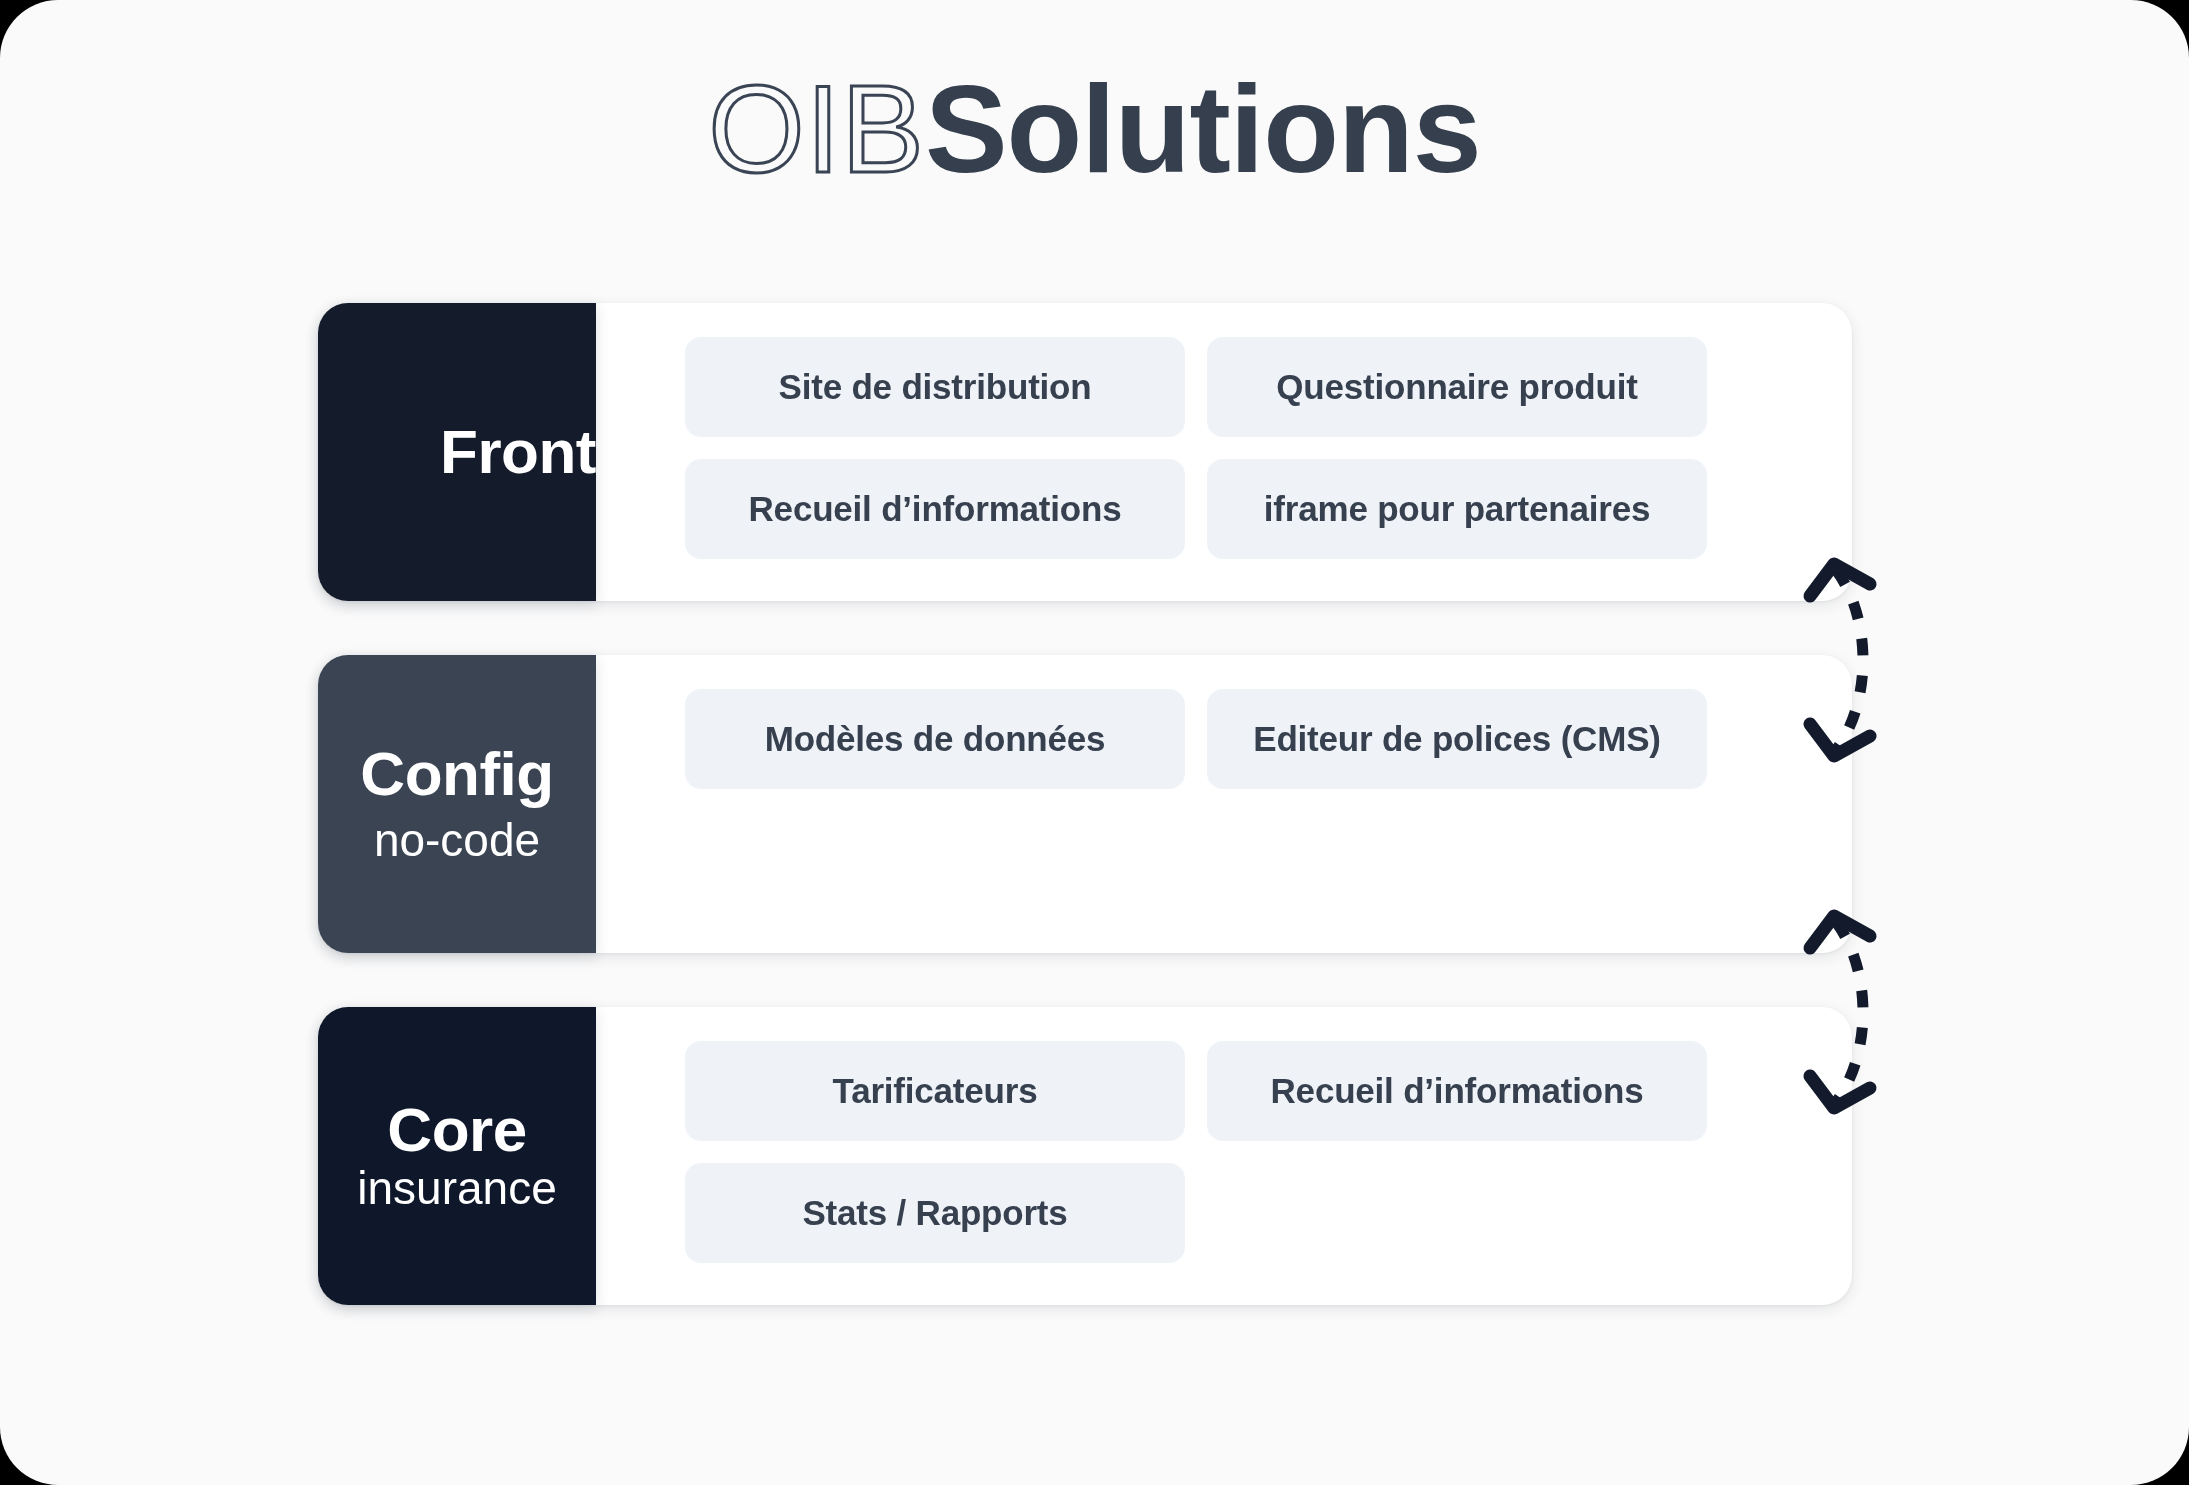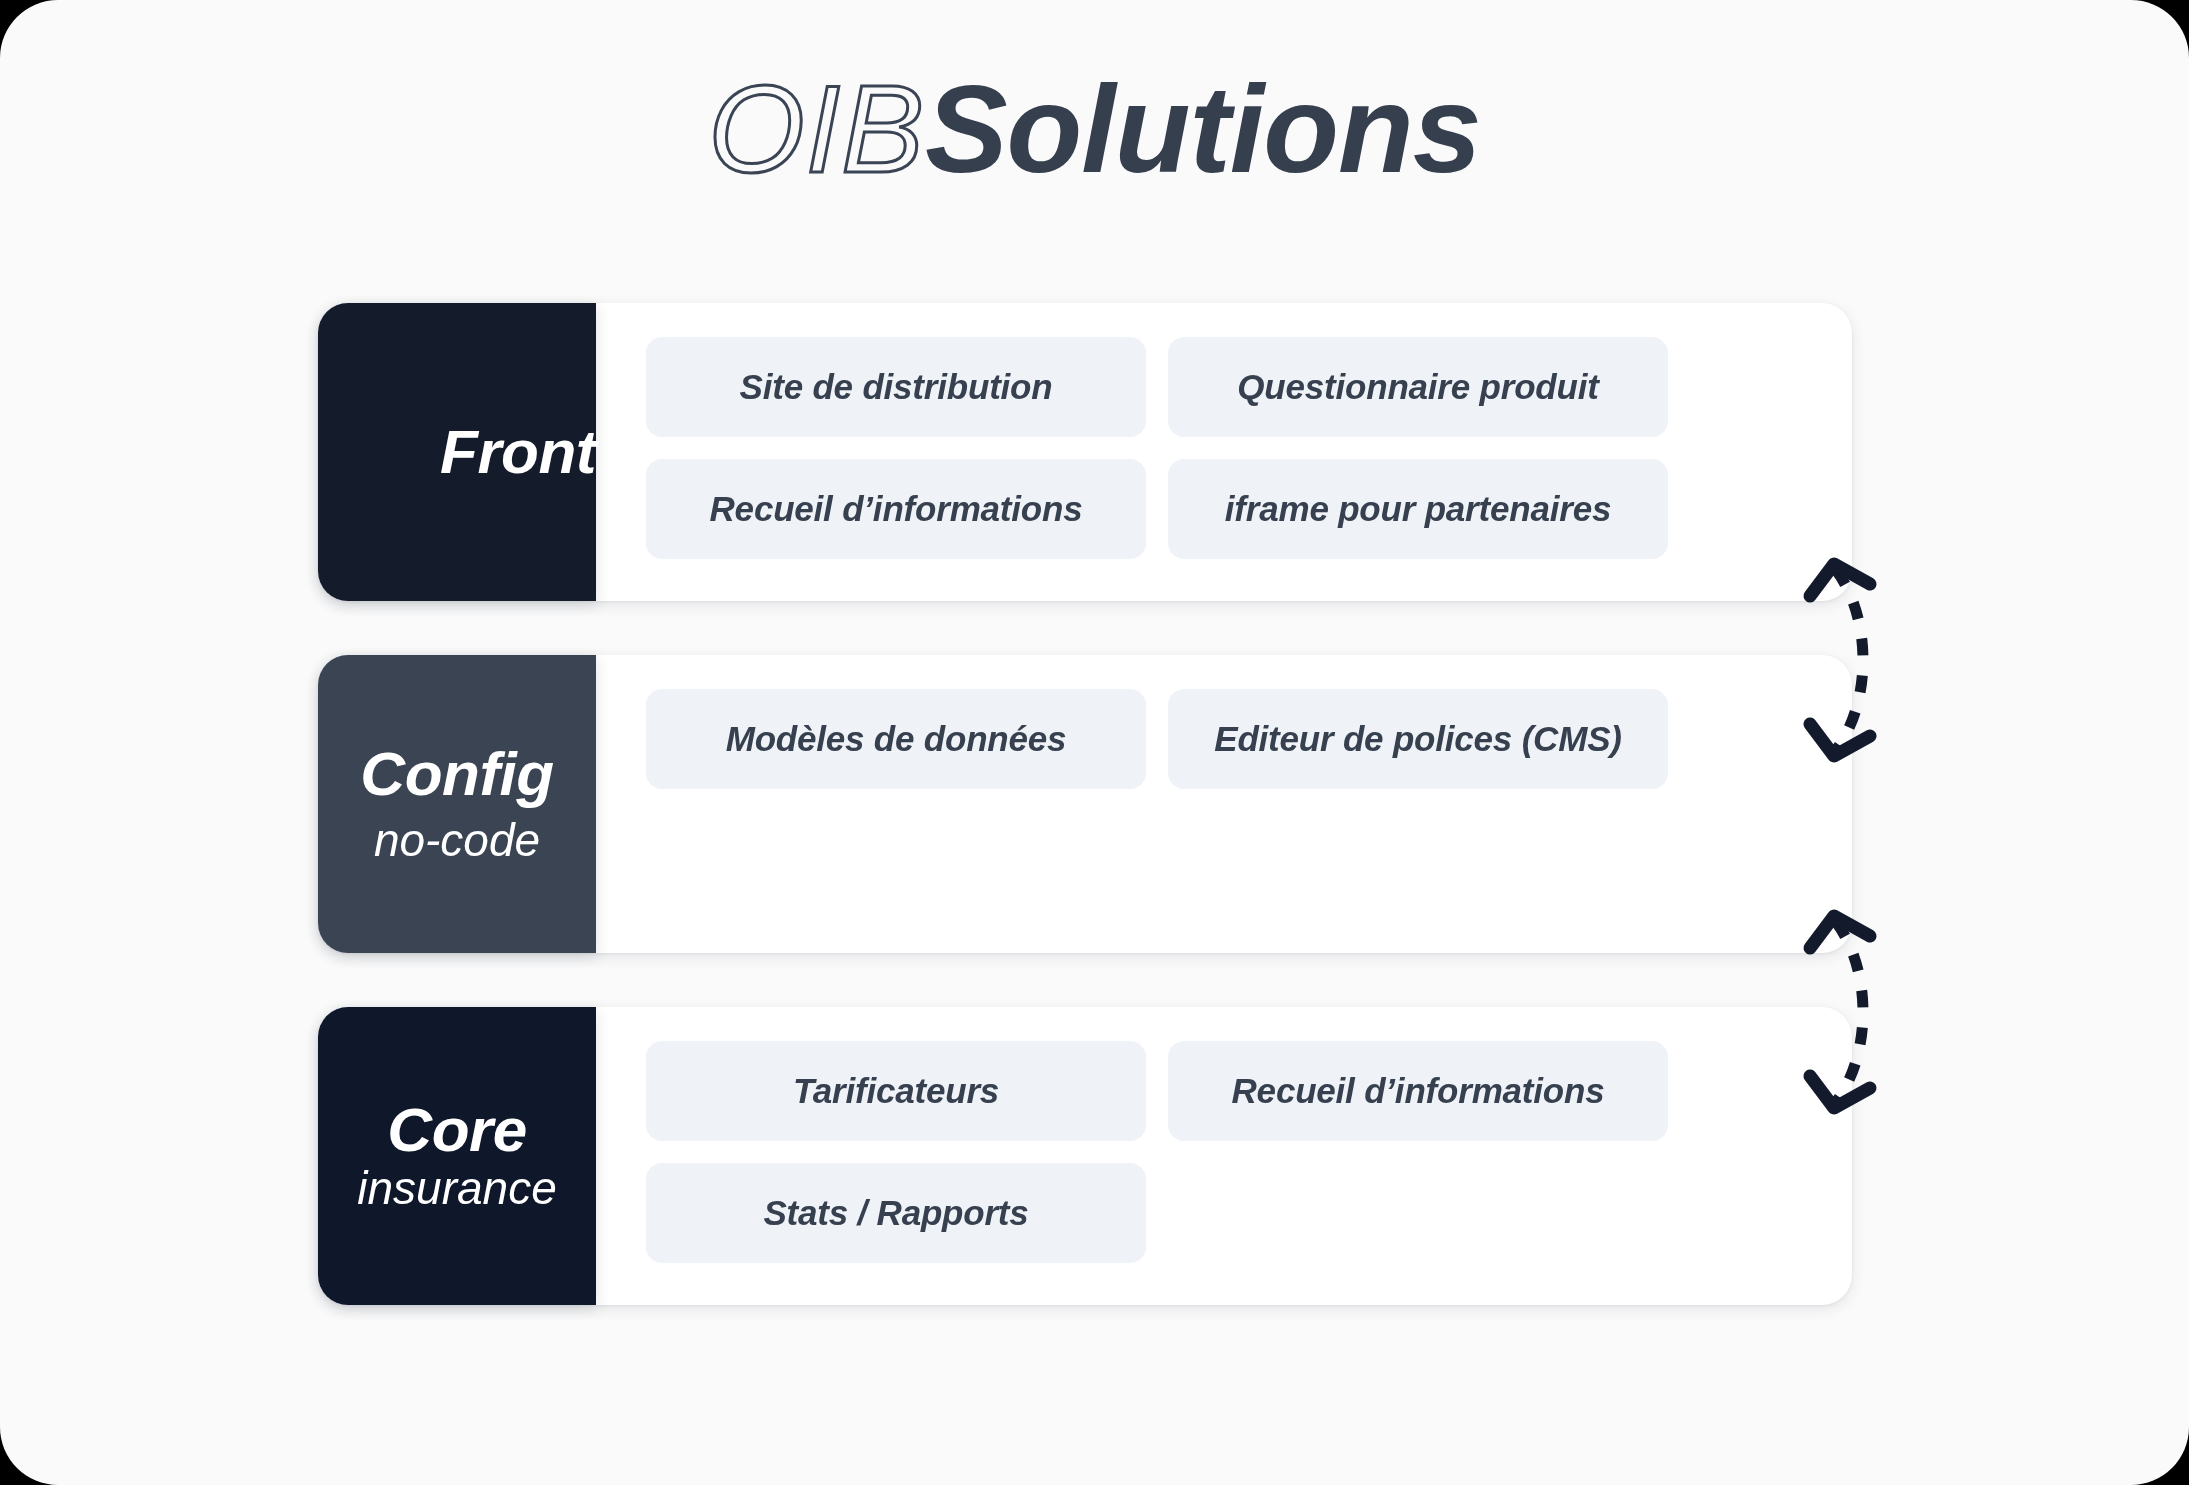--- a/index.html
+++ b/index.html
@@ -15,21 +15,20 @@
   }
 
   .page {
     position: absolute;
     left: 0; top: 0;
     width: 2189px;
     height: 1485px;
     background: #fafafa;
     border-radius: 58px;
     overflow: hidden;
-    font-style: italic;
   }
 
   
   .title-wrap {
     position: absolute;
     left: 0;
     top: 58px;
     width: 2189px;
     text-align: center;
     white-space: nowrap;
@@ -92,21 +91,21 @@
   .label-sub {
     font-size: 46px;
     font-weight: 400;
     line-height: 1.1;
     margin-top: 2px;
   }
 
   
   .chips {
     position: absolute;
-    left: 328px;
+    left: 367px;
     top: 34px;
     width: 1150px;
     height: 230px;
     display: grid;
     grid-template-columns: 500px 500px;
     grid-template-rows: 100px 100px;
     column-gap: 95px;
     row-gap: 30px;
     gap: 22px;
   }

